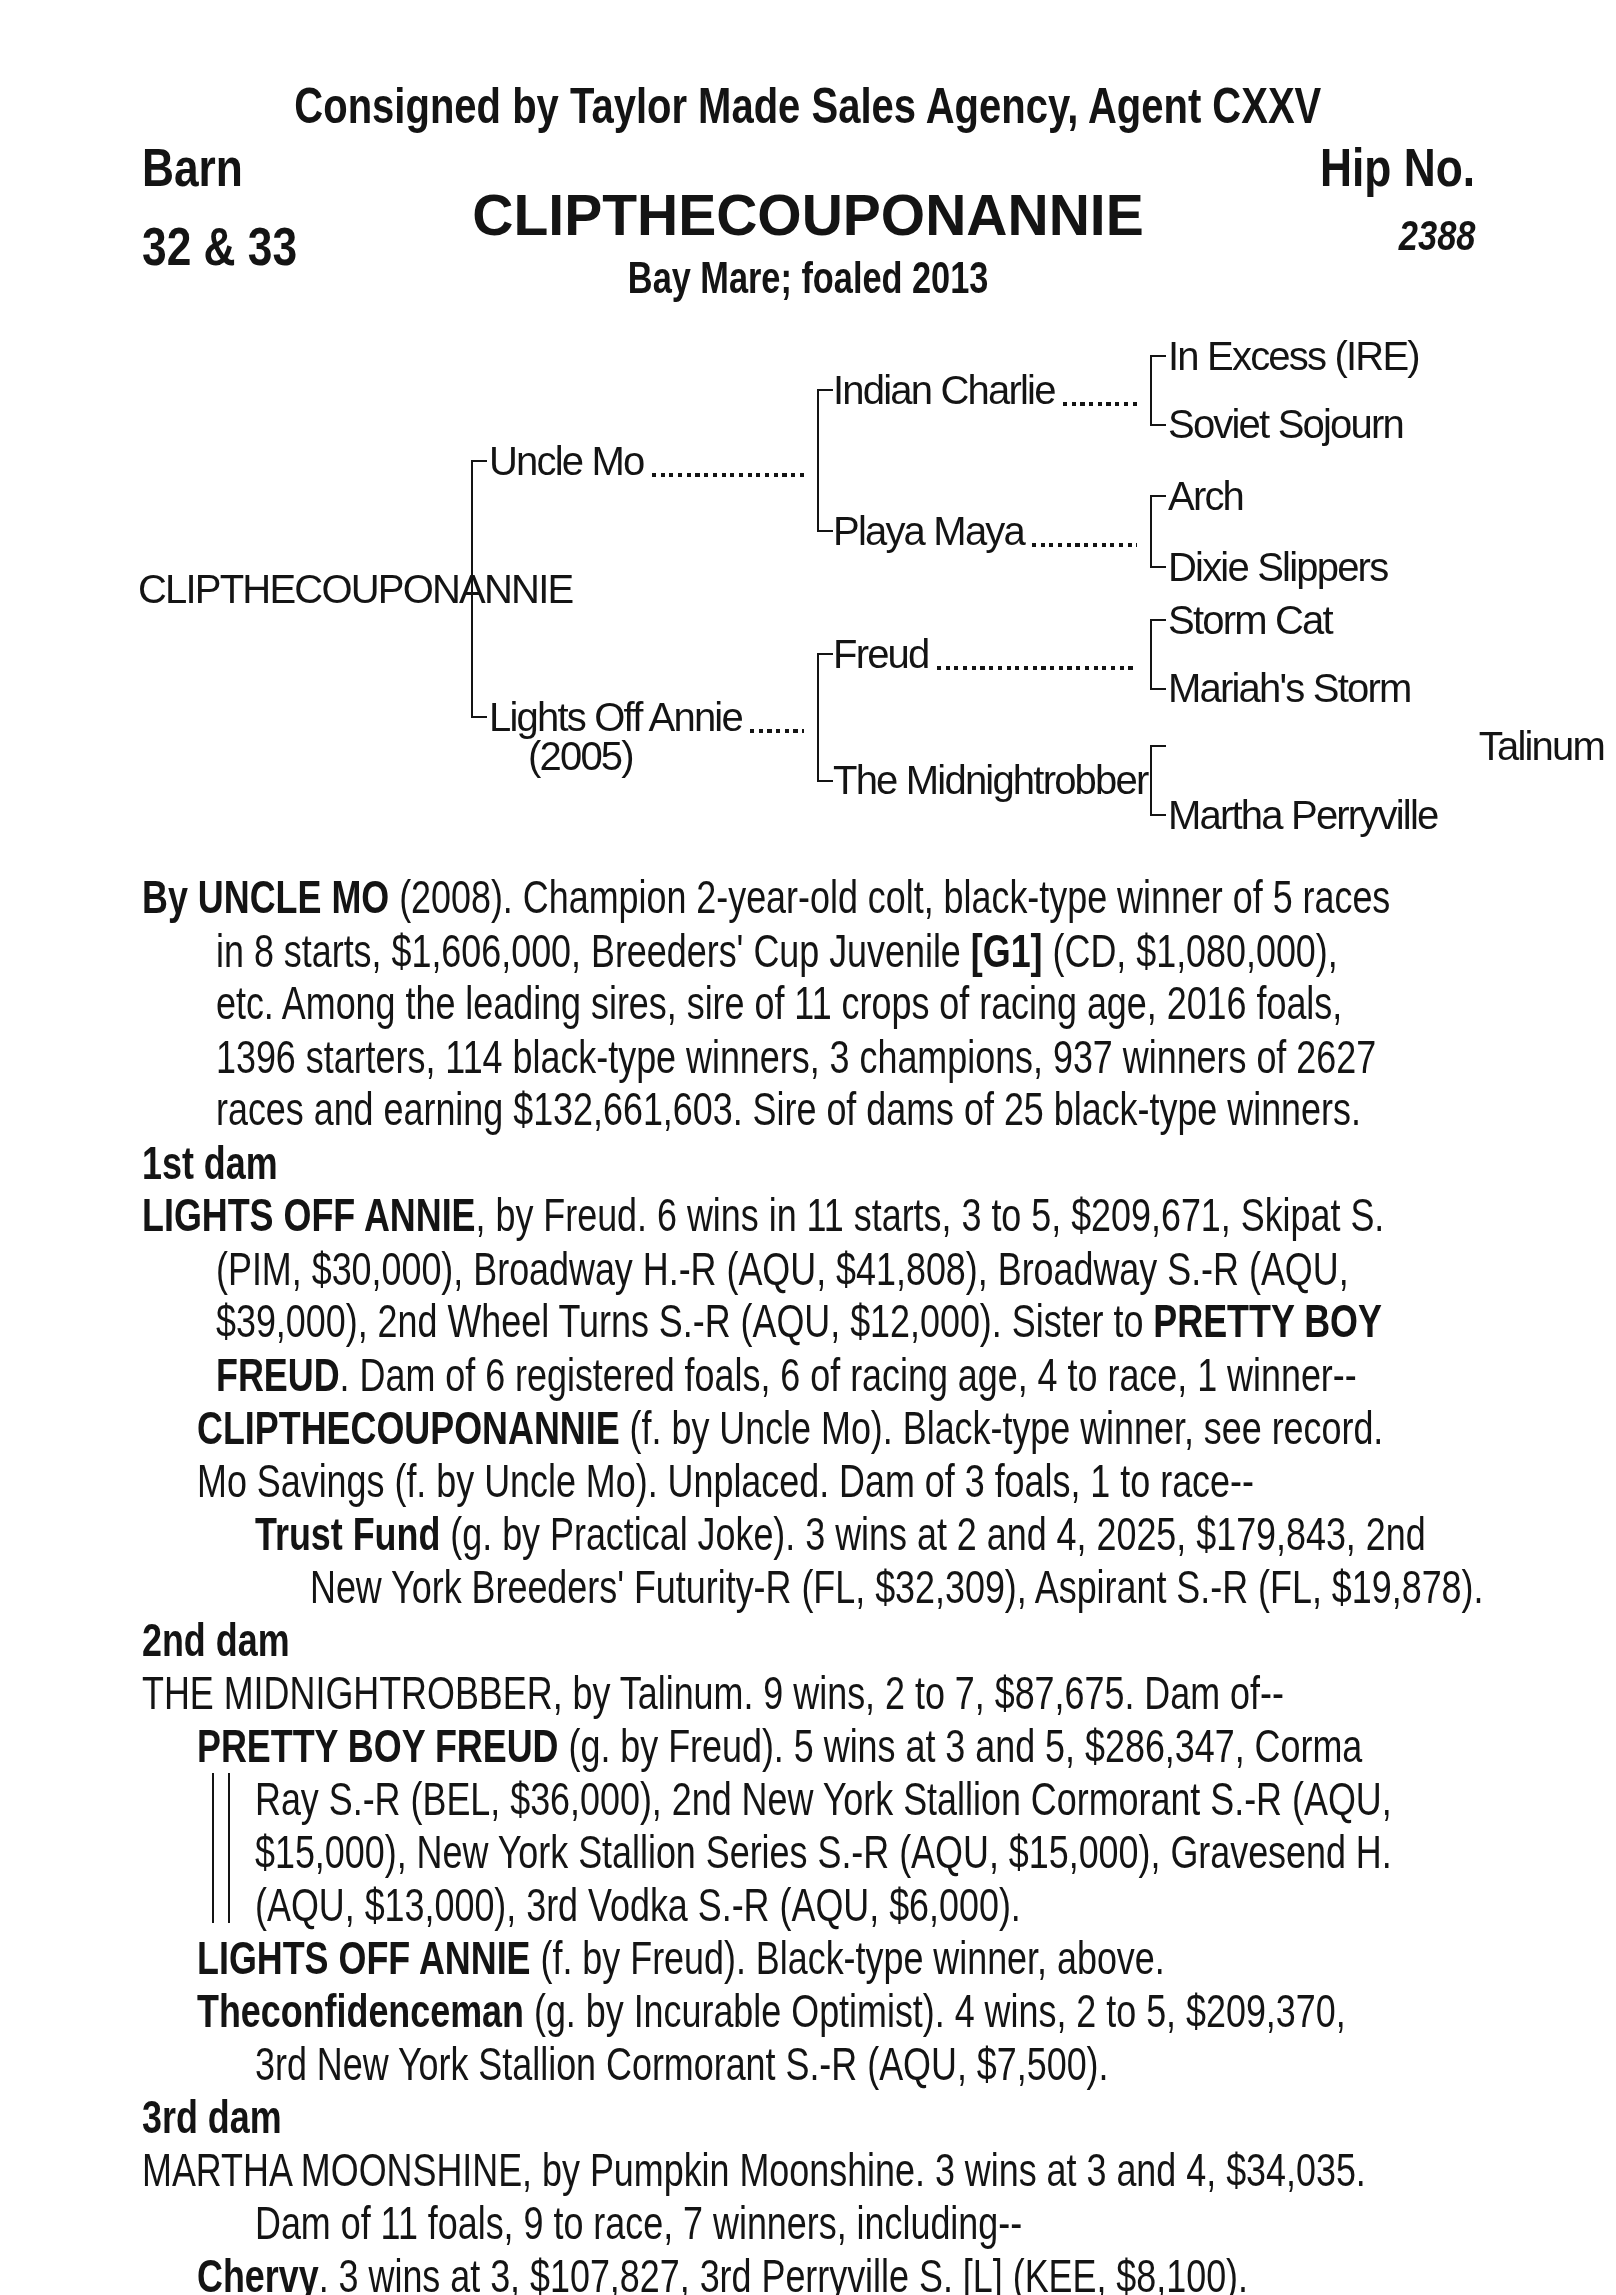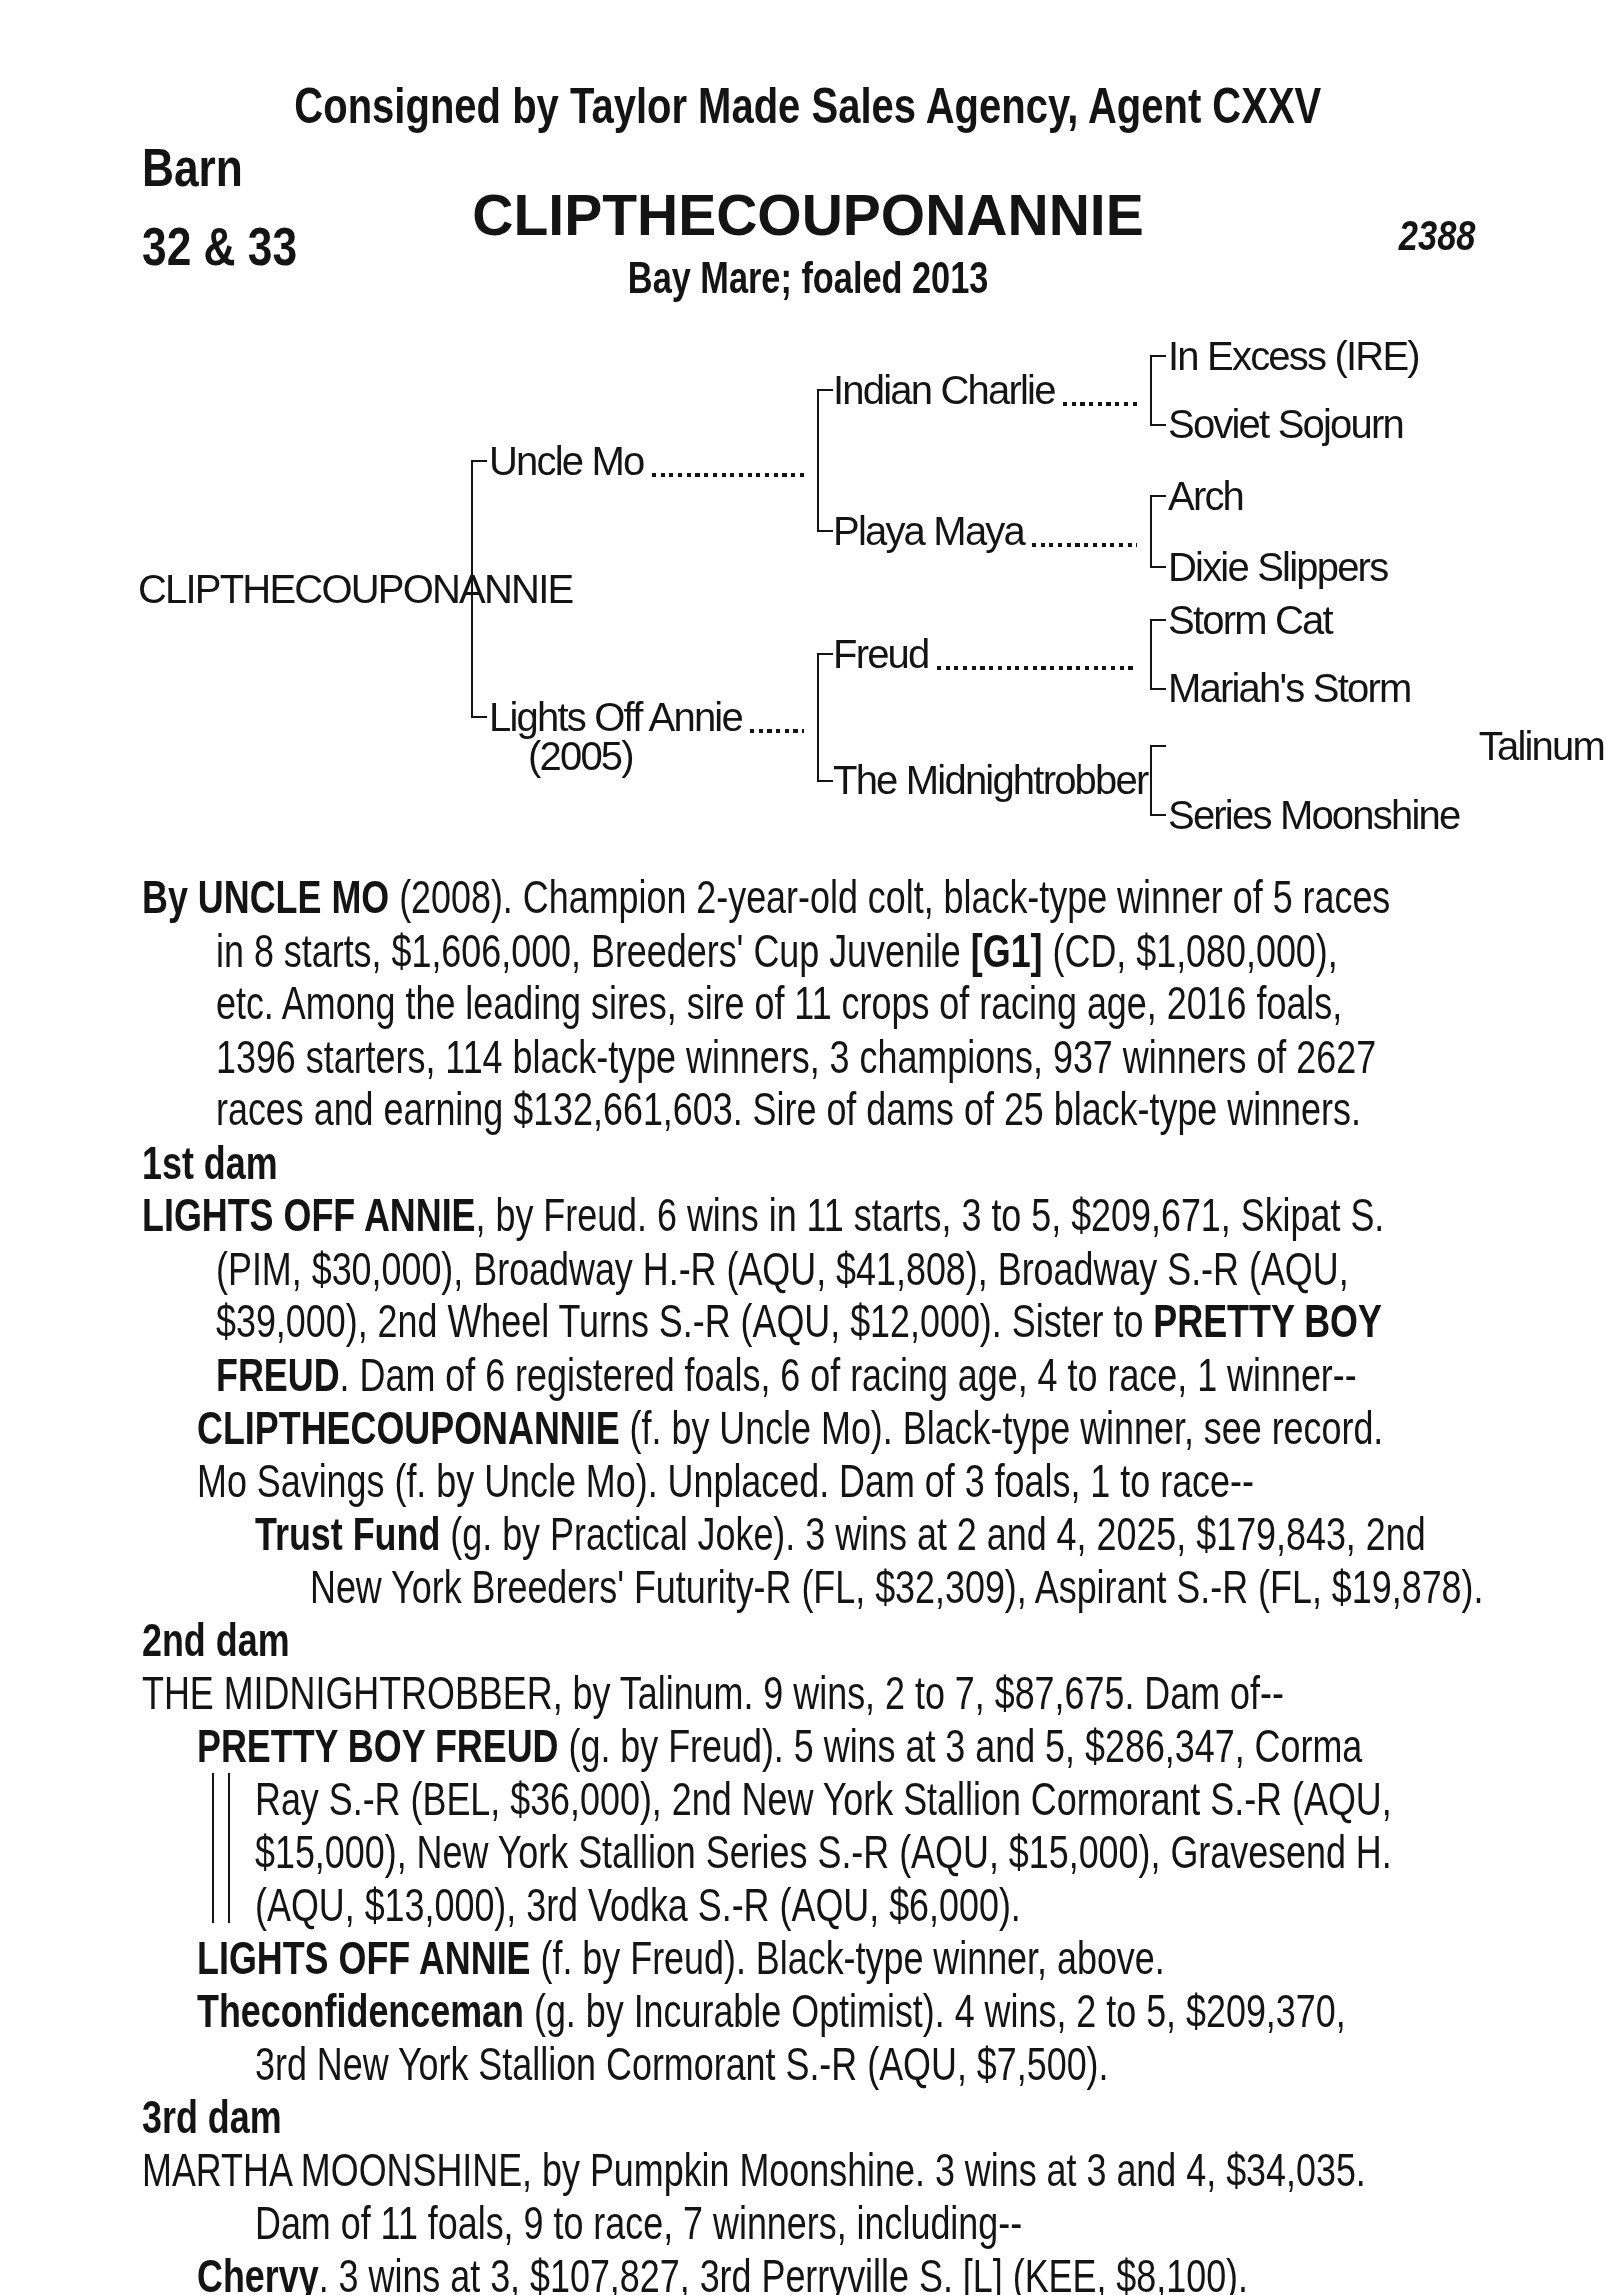--- a/index.html
+++ b/index.html
@@ -43,20 +43,23 @@
 <div class="page">
 
   <div class="abs consigned">
     <span class="cx">Consigned by Taylor Made Sales Agency, Agent CXXV</span>
   </div>
   <div class="abs barn-label">
     <span class="cx">Barn</span>
   </div>
   <div class="abs barn-num">
     <span class="cx">32 &amp; 33</span>
+  </div>
+  <div class="abs hipwrap hip-label">
+    <span class="cx">Hip No.</span>
   </div>
   <div class="abs hipwrap hip-number">
     <span class="cx">2388</span>
   </div>
   <div class="abs horse-name">
     <span class="cx">CLIPTHECOUPONANNIE</span>
   </div>
   <div class="abs horse-desc">
     <span class="cx">Bay Mare; foaled 2013</span>
   </div>
@@ -107,21 +110,21 @@
       <div class="abs pnode" style="left: 1168px; top: 595px; width: 436px;">
         <span class="pname">Storm Cat</span>
       </div>
       <div class="abs pnode" style="left: 1168px; top: 663px; width: 436px;">
         <span class="pname">Mariah's Storm</span>
       </div>
       <div class="abs pnode" style="left: 1168px; top: 721px; width: 436px; justify-content: flex-end;">
         <span class="pname">Talinum</span>
       </div>
       <div class="abs pnode" style="left: 1168px; top: 790px; width: 436px;">
-        <span class="pname">Series Moonshine</span>
+        <span class="pname">Martha Perryville</span>
       </div>
       <div class="abs pline" style="left: 471px; top: 460px; width: 2.3px; height: 258px;"></div>
       <div class="abs pline" style="left: 471px; top: 460px; width: 15.6px; height: 2.3px;"></div>
       <div class="abs pline" style="left: 471px; top: 716px; width: 15.6px; height: 2.3px;"></div>
       <div class="abs pline" style="left: 817px; top: 389px; width: 2.3px; height: 143px;"></div>
       <div class="abs pline" style="left: 817px; top: 389px; width: 15.6px; height: 2.3px;"></div>
       <div class="abs pline" style="left: 817px; top: 530px; width: 15.6px; height: 2.3px;"></div>
       <div class="abs pline" style="left: 817px; top: 653px; width: 2.3px; height: 129px;"></div>
       <div class="abs pline" style="left: 817px; top: 653px; width: 15.6px; height: 2.3px;"></div>
       <div class="abs pline" style="left: 817px; top: 780px; width: 15.6px; height: 2.3px;"></div>

